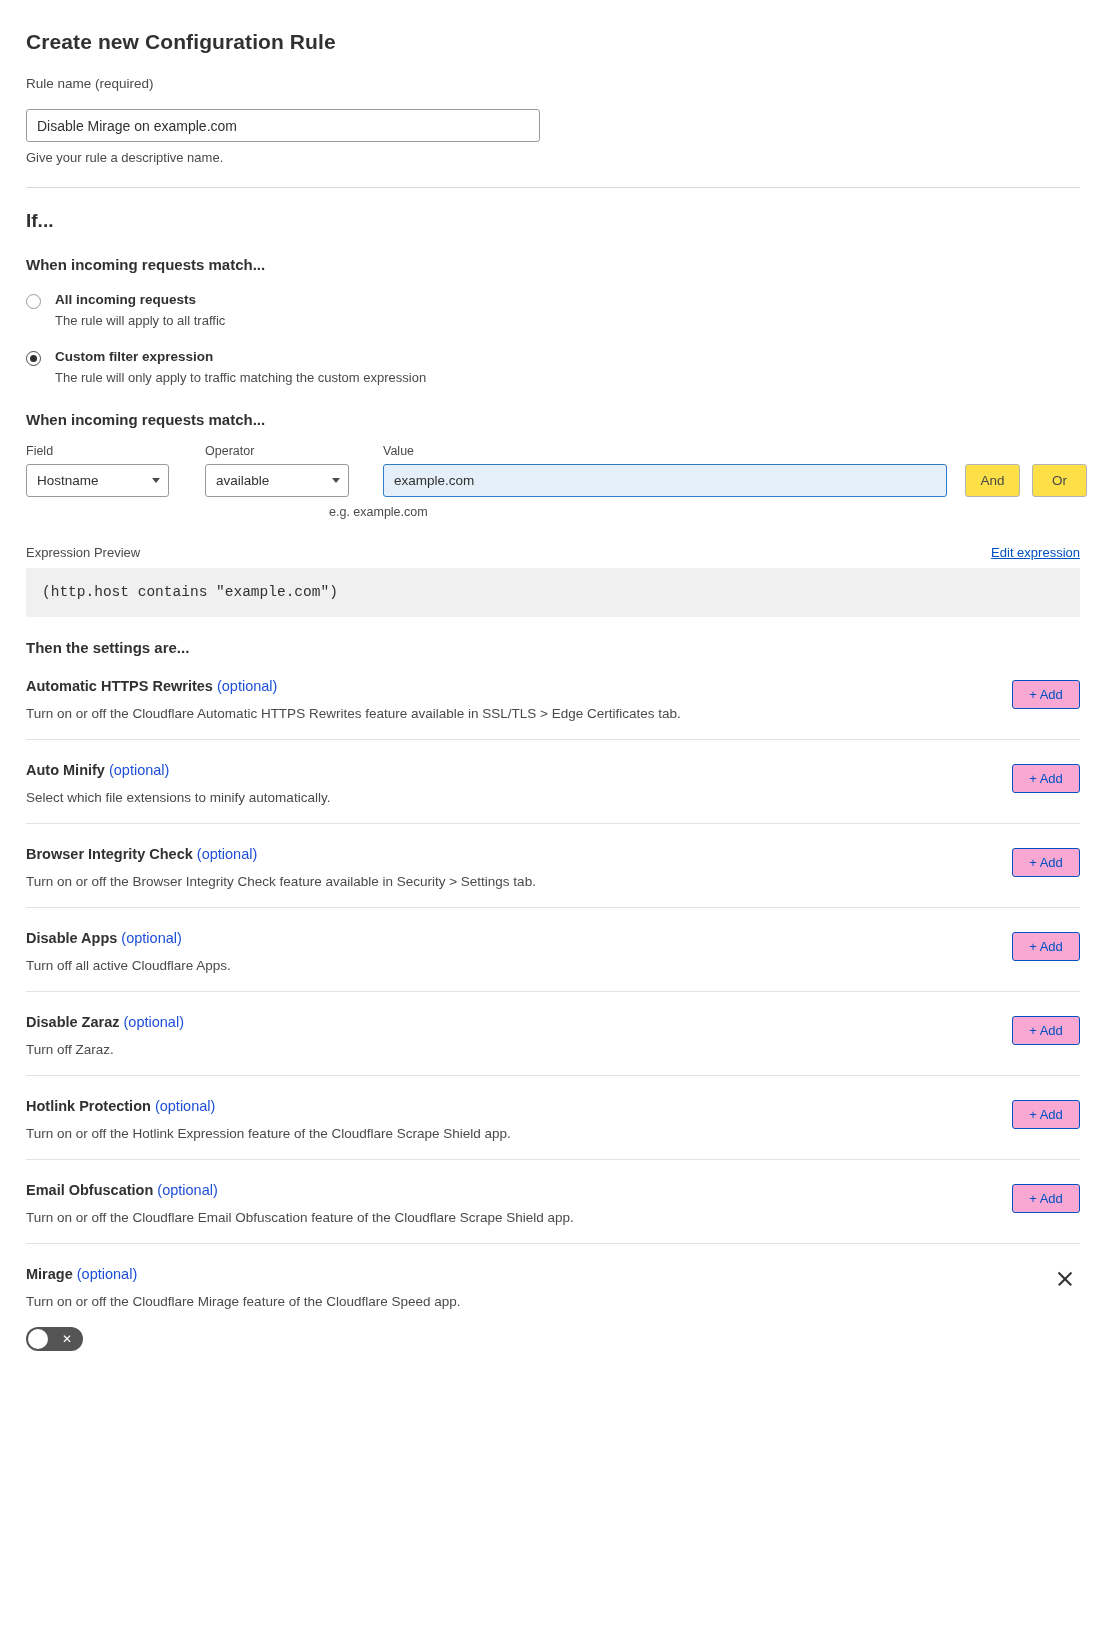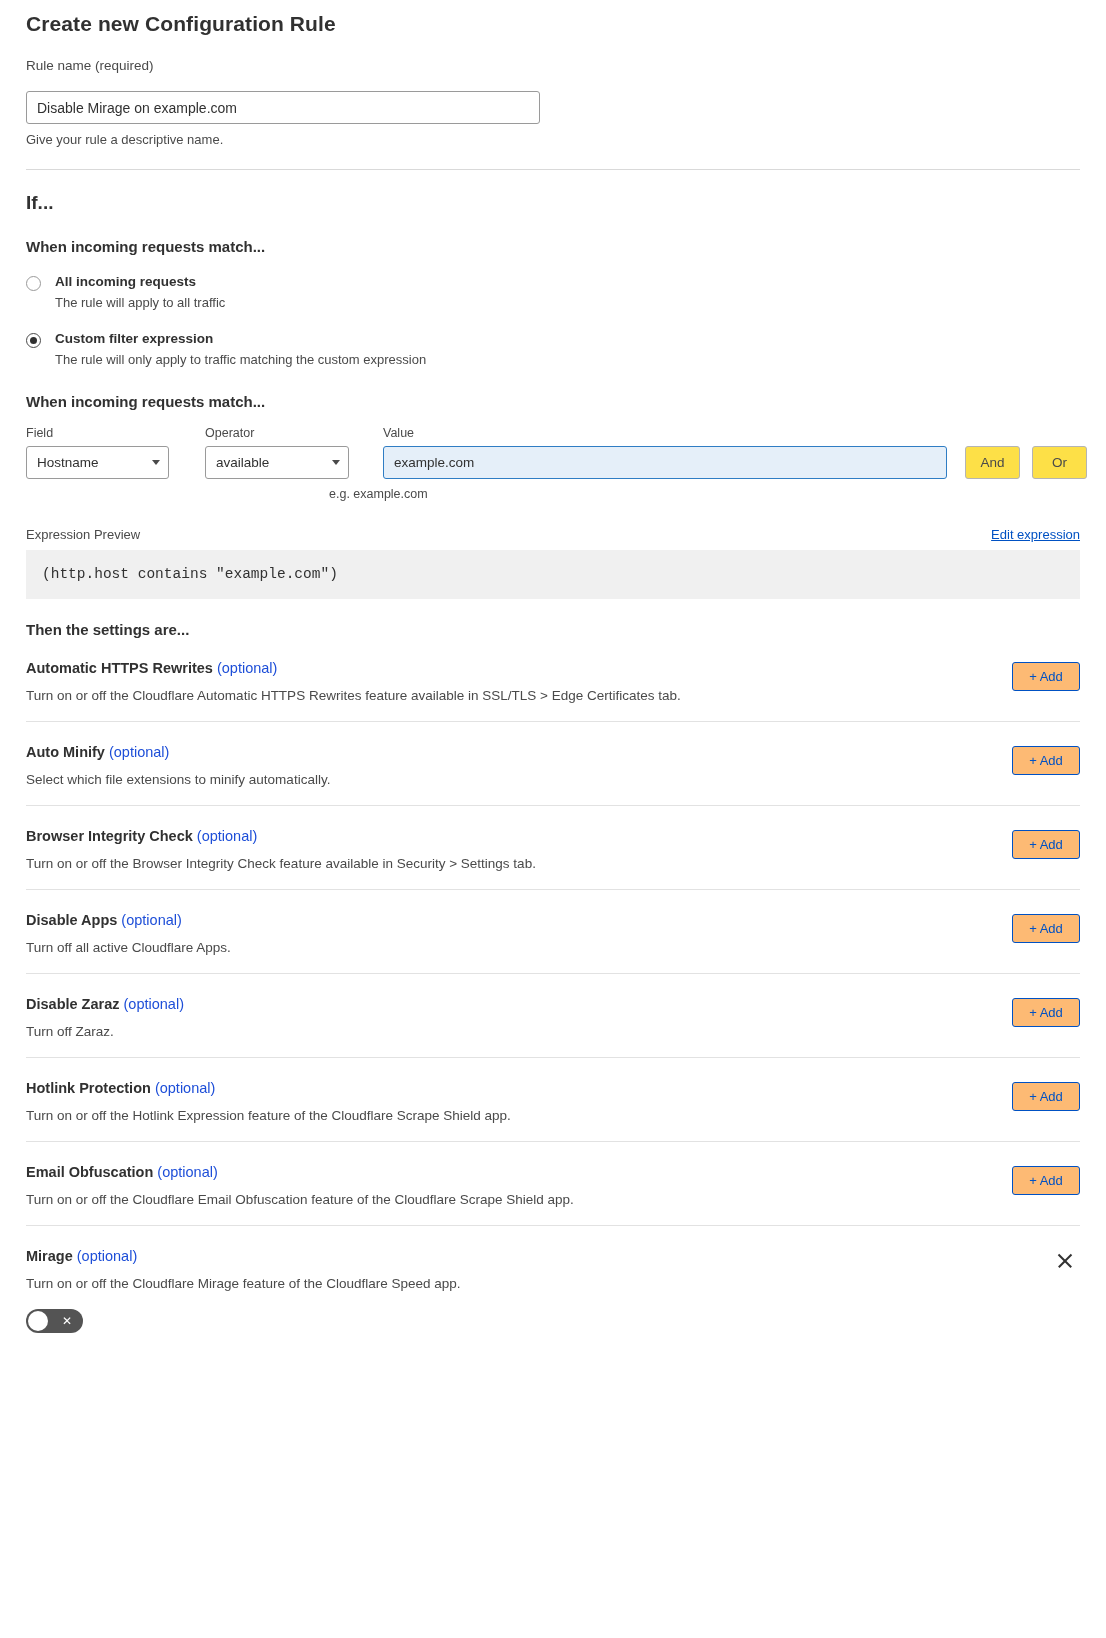--- a/index.html
+++ b/index.html
@@ -8,21 +8,21 @@
     padding: 0;
     background: #ffffff;
     font-family: "Liberation Sans", sans-serif;
     color: #313131;
   }
   body {
     width: 1106px;
     min-height: 1638px;
   }
   .page {
-    padding: 6px 26px 24px 26px;
+    padding: 24px 26px 24px 26px;
     width: 1106px;
   }
   .page-title {
     font-size: 21px;
     font-weight: bold;
     color: #313131;
     margin: 6px 0 22px 0;
     letter-spacing: 0.1px;
   }
   .field-label {
@@ -221,21 +221,21 @@
     margin-top: 12px;
   }
   .add-btn {
     position: absolute;
     right: 0;
     top: 24px;
     width: 68px;
     height: 29px;
     border: 1px solid #0051c3;
     border-radius: 3px;
-    background: #fdba74;
+    background: #f9a8d4;
     color: #0051c3;
     font-size: 13px;
     font-family: "Liberation Sans", sans-serif;
     cursor: pointer;
   }
   .close-x {
     position: absolute;
     right: 6px;
     top: 26px;
     width: 18px;

